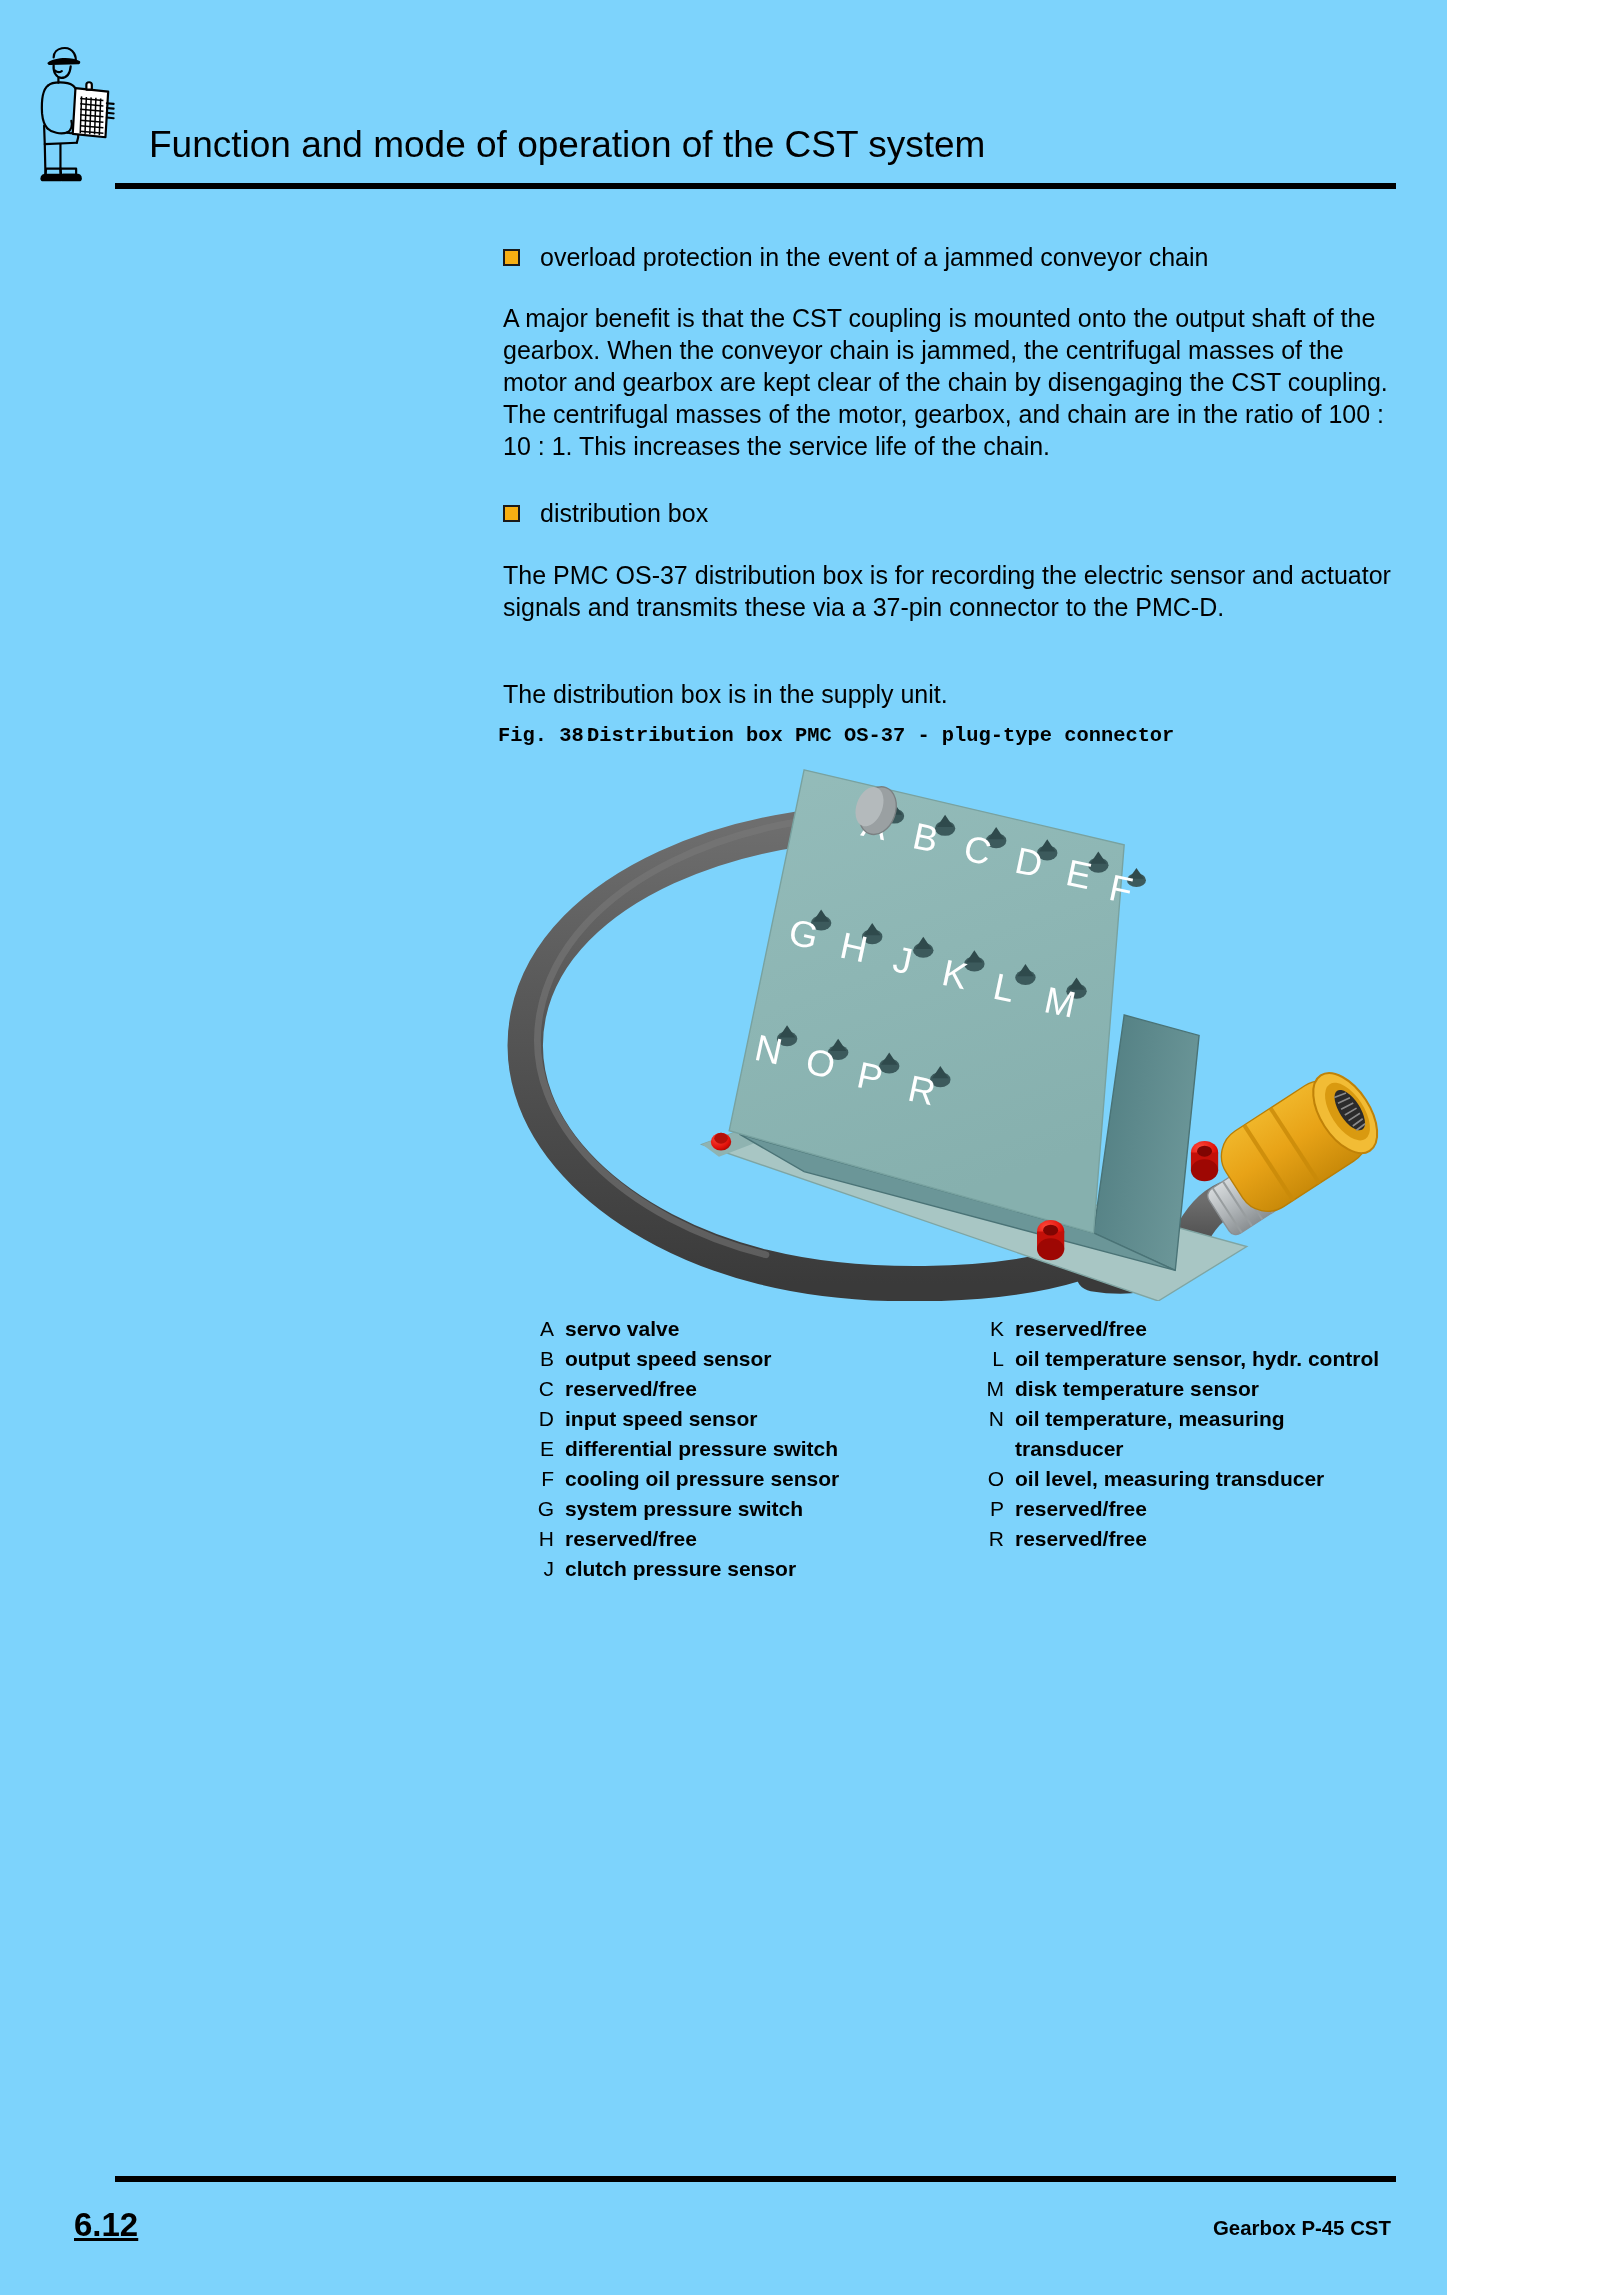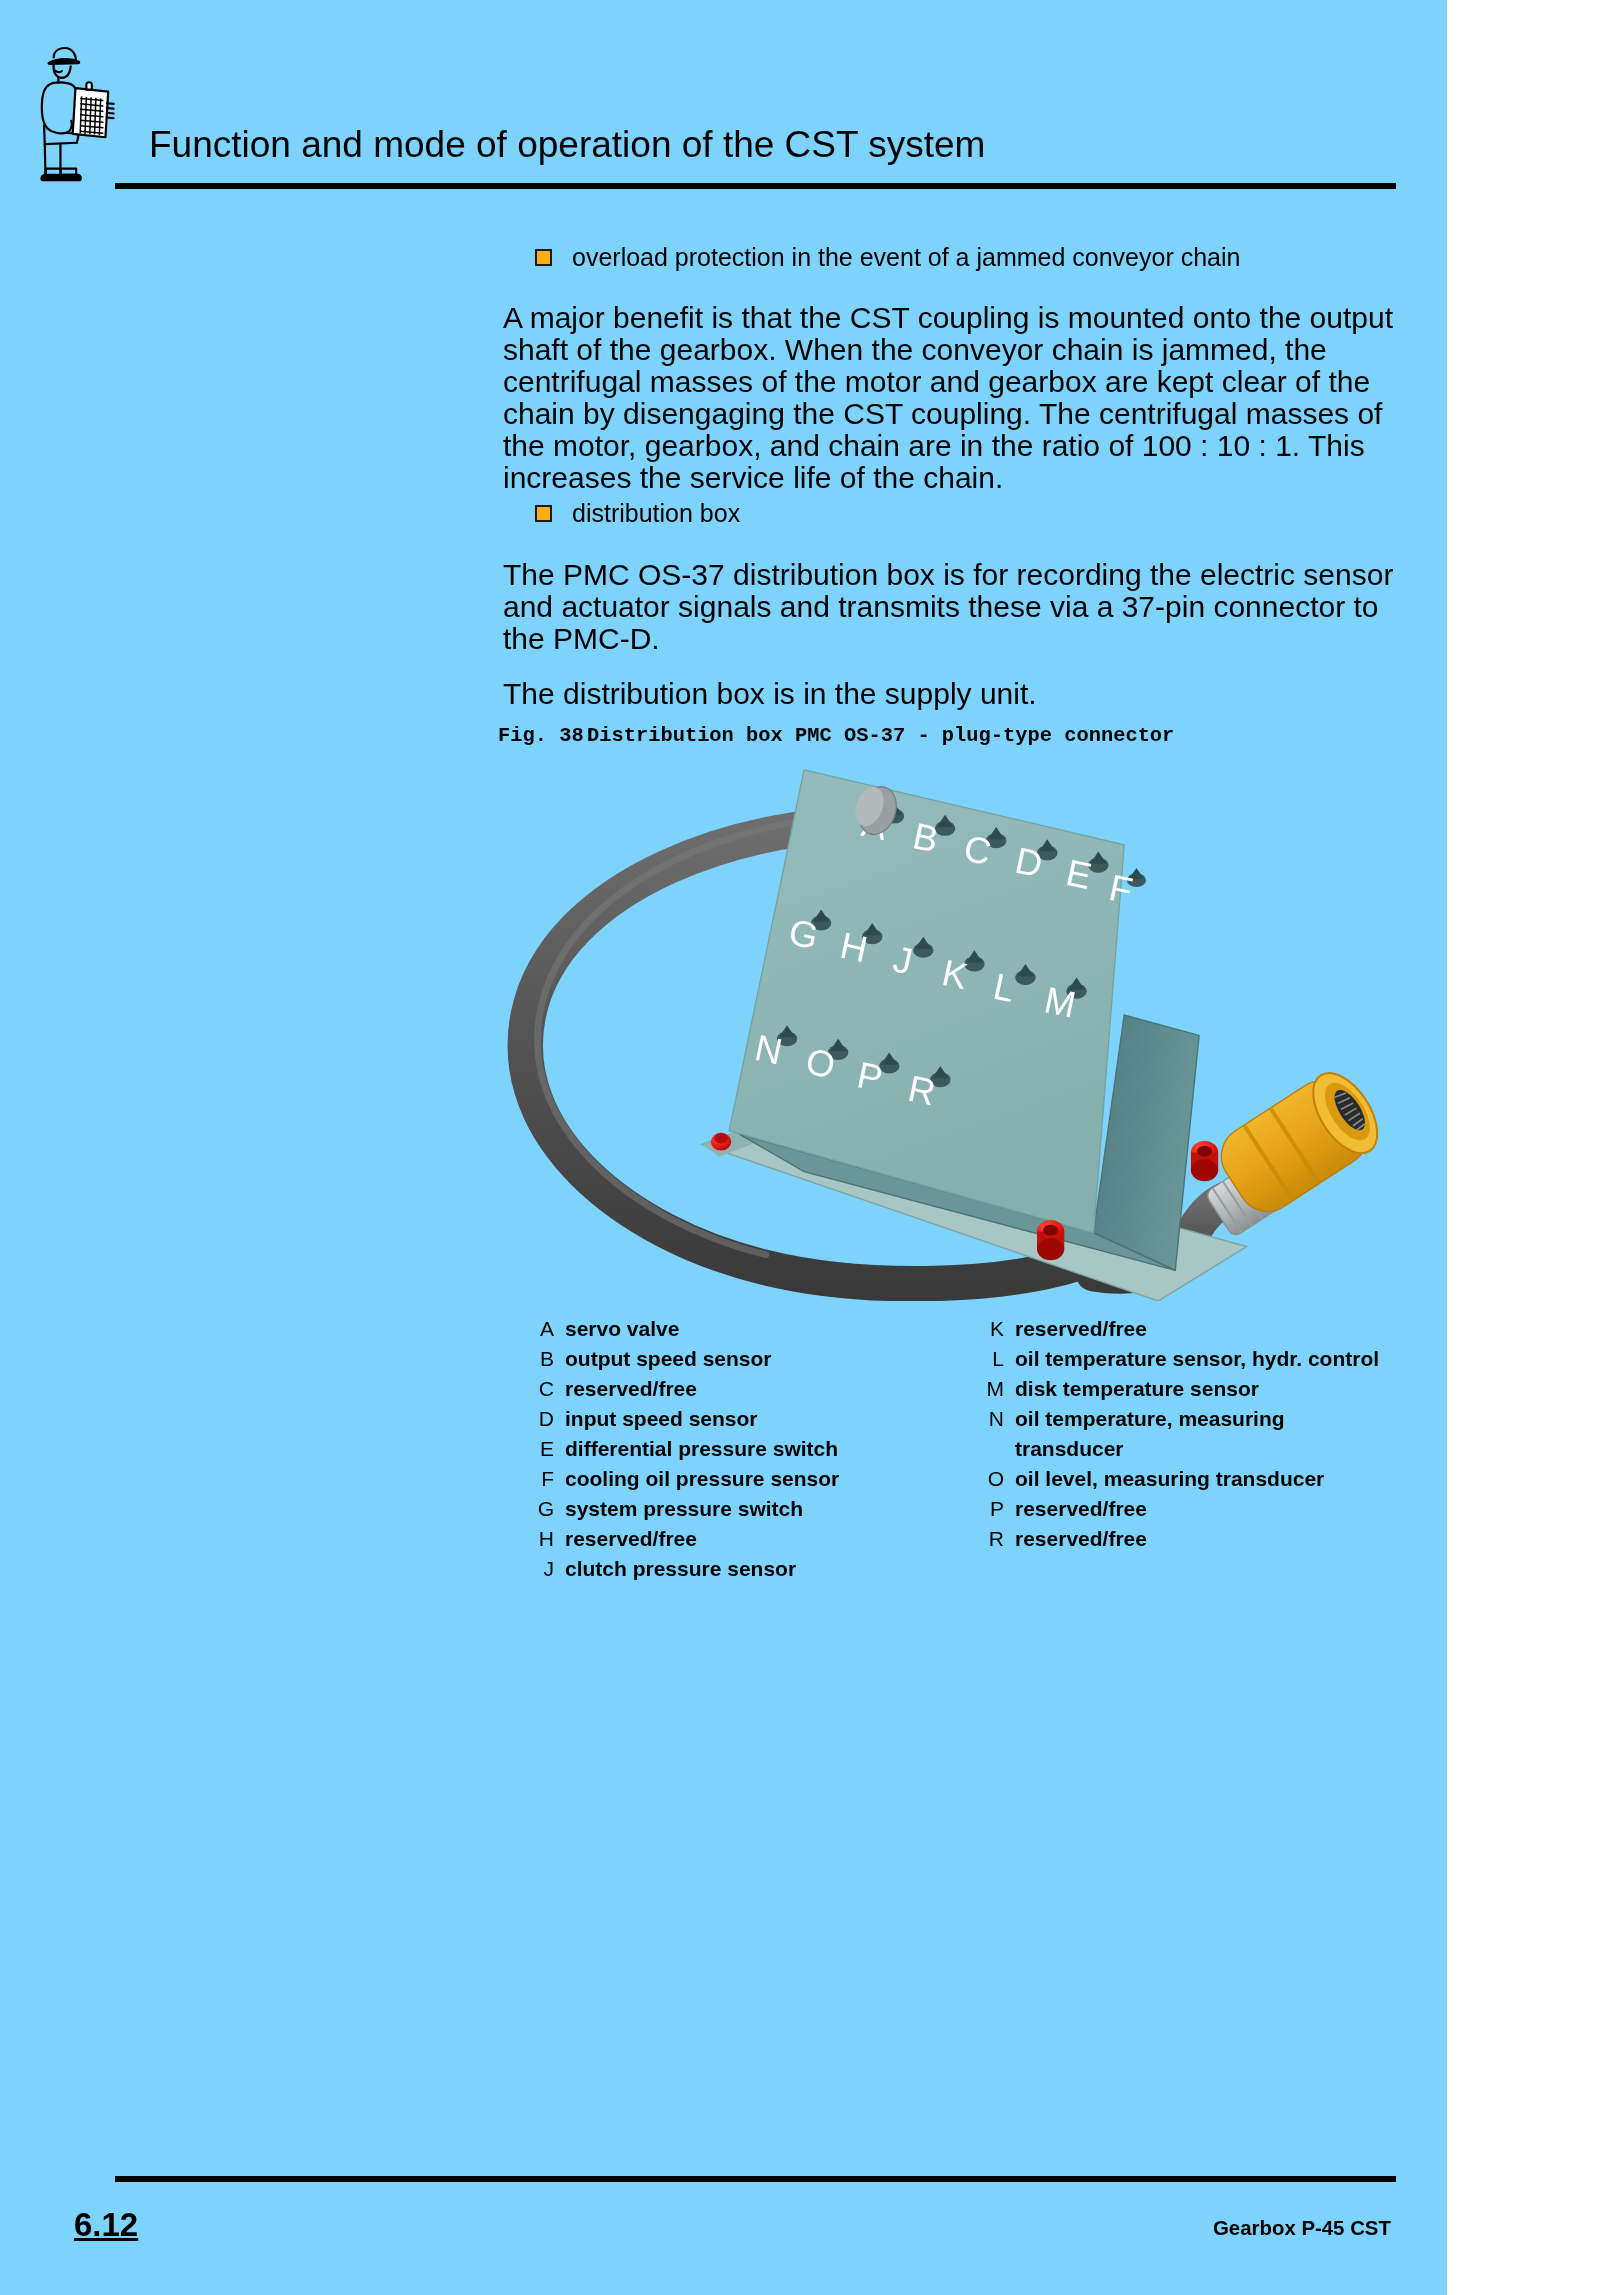--- a/index.html
+++ b/index.html
@@ -51,37 +51,36 @@
     position: absolute;
     left: 503px;
     width: 894px;
   }
   .bullet-row {
     position: relative;
     display: flex;
     align-items: flex-start;
     font-size: 25px;
     line-height: 31px;
-    margin-left: 32px;
   }
   .bullet-mark {
     flex: 0 0 auto;
     width: 17px;
     height: 17px;
     margin-top: 6.8px;
     margin-right: 20px;
     background: #F7AF12;
     border: 2px solid #1a1a1a;
     box-sizing: border-box;
   }
   .bullet-text {
     flex: 1 1 auto;
   }
   .para {
-    font-size: 30px;
+    font-size: 25px;
     line-height: 32px;
     text-align: left;
   }
   .fig-caption {
     font-size: 20.4px;
     font-weight: bold;
     line-height: 24.5px;
     white-space: nowrap;
   }
   .fig-caption .cap-num { display: inline-block; width: 89px; }

